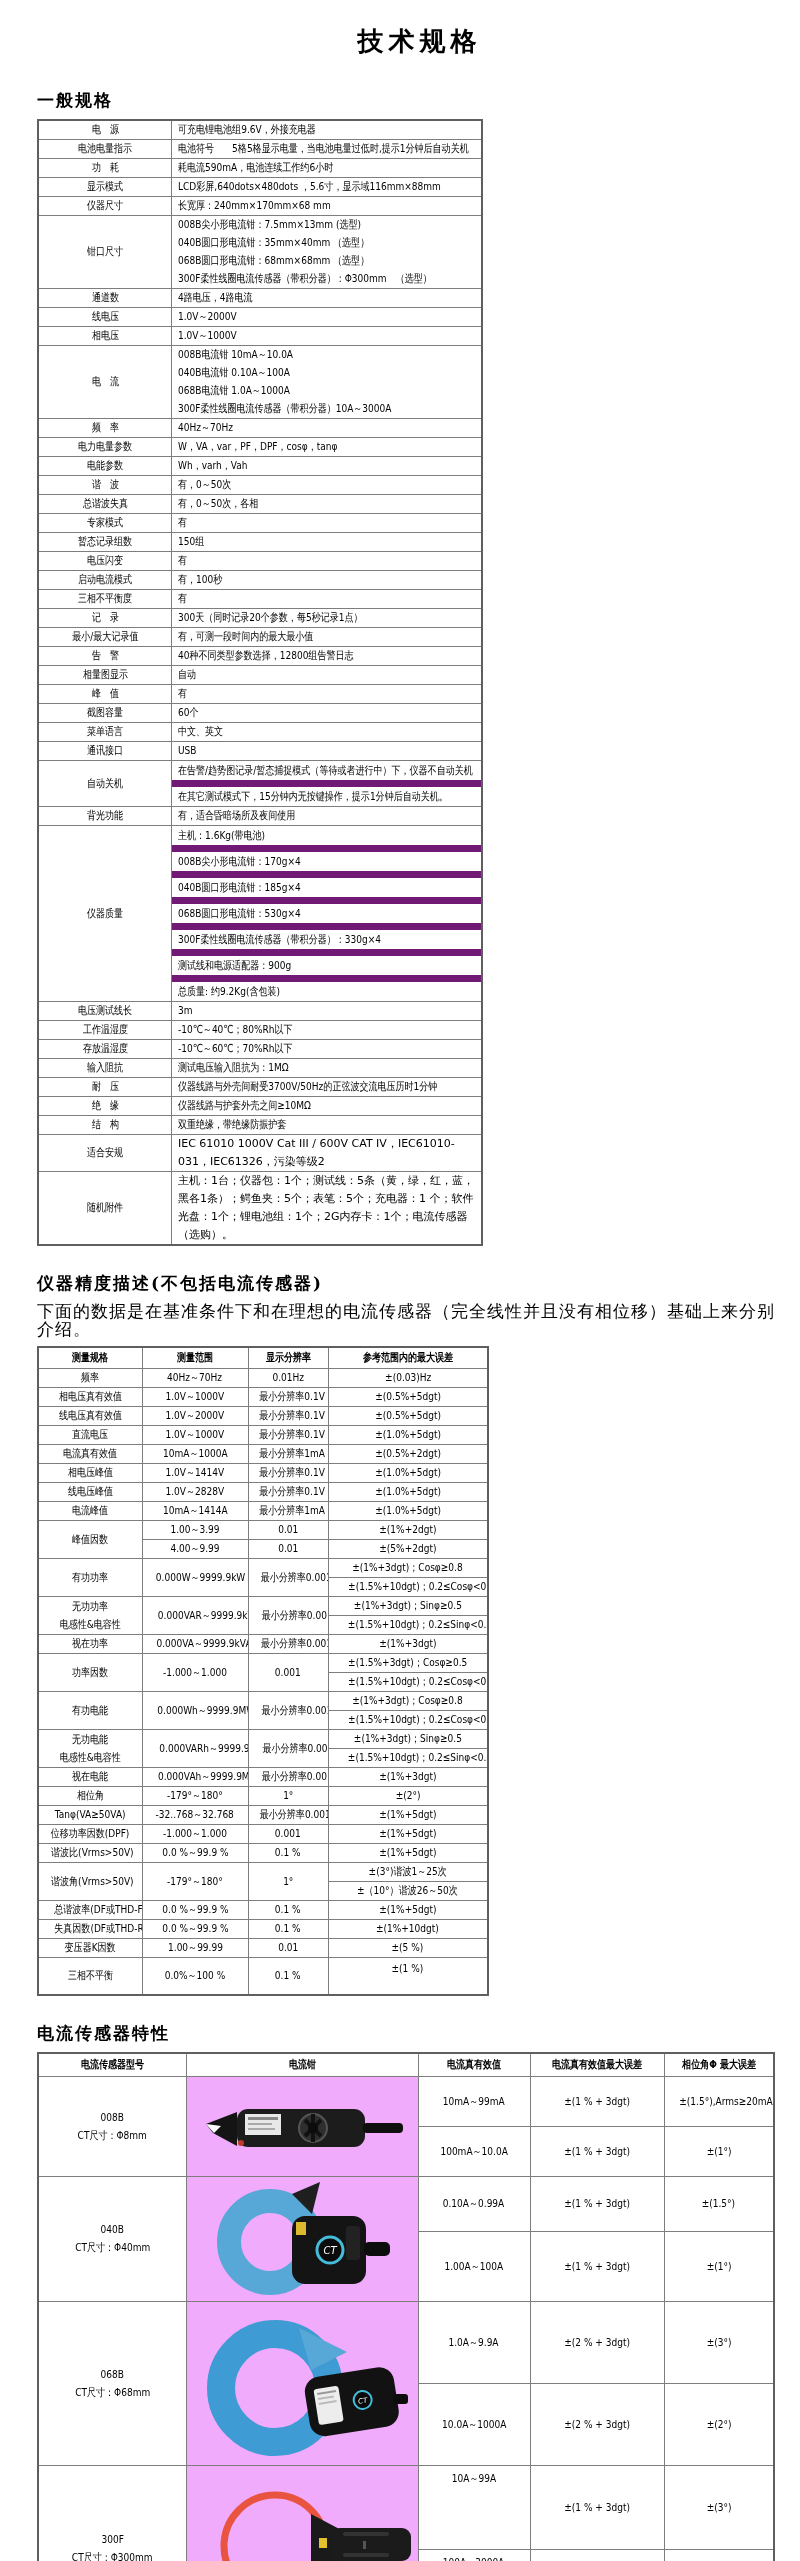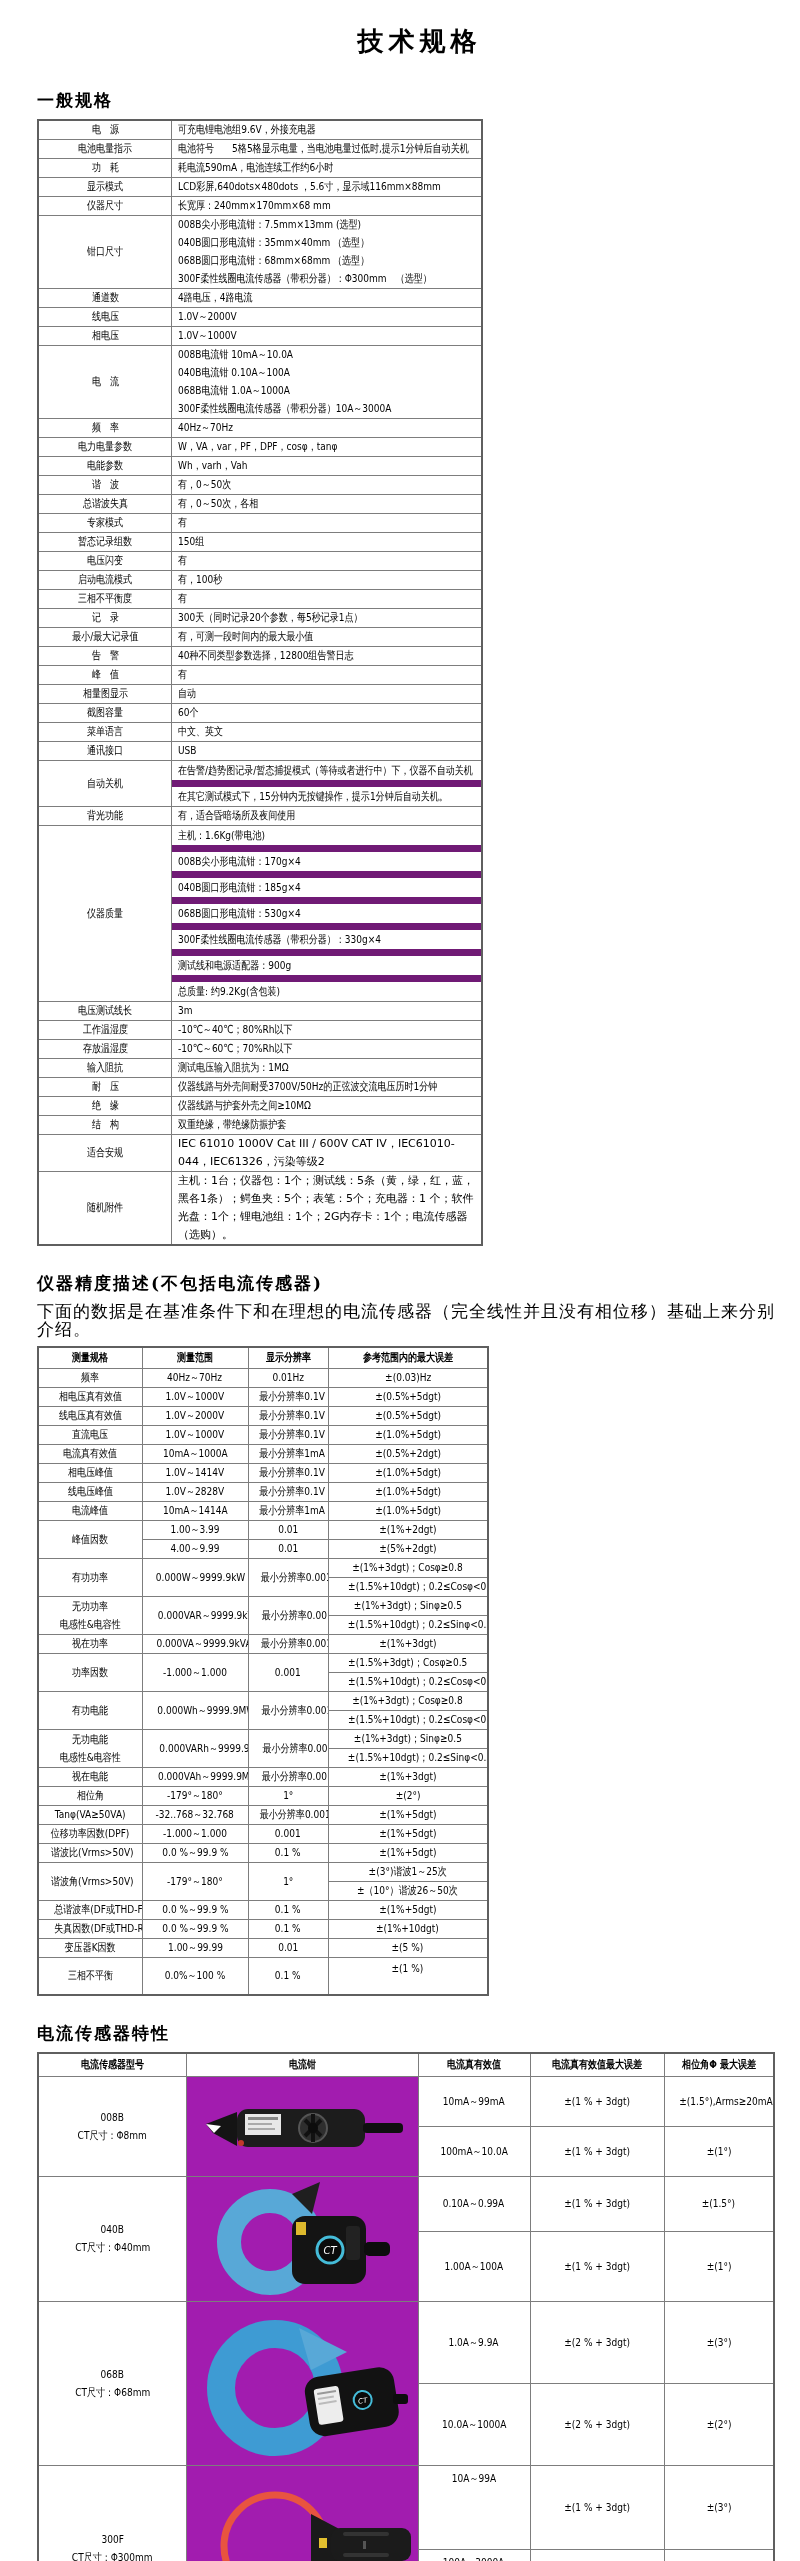--- a/index.html
+++ b/index.html
@@ -45,21 +45,21 @@
   #atab tr.tall td{height:34px;}
   #atab tr.tall td.errcell{vertical-align:top;padding-top:2px;}
 
   
   #stab{width:738px;}
   #stab td{text-align:center;padding:0 4px;}
   #stab col.s1{width:148px;} #stab col.s2{width:232px;}
   #stab col.s3{width:112px;} #stab col.s4{width:134px;} #stab col.s5{width:110px;}
   #stab .hd td{font-weight:bold;height:22px;}
   #stab td.top{vertical-align:top;padding-top:4px;}
-  .imgcell{background:#a21caf;}
+  .imgcell{background:#f0abfc;}
   .imgcell svg{display:block;margin:0 auto;}
 </style>
 </head>
 <body>
 
 <div id="content">
 
   <h1>技术规格</h1>
 
   <h2>一般规格</h2>
@@ -161,26 +161,26 @@
         </tr>
         <tr>
           <td class="lbl"><span class="tx">最小/最大记录值</span></td>
           <td class="val"><span class="tx">有，可测一段时间内的最大最小值</span></td>
         </tr>
         <tr>
           <td class="lbl"><span class="tx">告　警</span></td>
           <td class="val"><span class="tx">40种不同类型参数选择，12800组告警日志</span></td>
         </tr>
         <tr>
+          <td class="lbl"><span class="tx">相量图显示</span></td>
+          <td class="val"><span class="tx">自动</span></td>
+        </tr>
+        <tr>
           <td class="lbl"><span class="tx">峰　值</span></td>
           <td class="val"><span class="tx">有</span></td>
-        </tr>
-        <tr>
-          <td class="lbl"><span class="tx">相量图显示</span></td>
-          <td class="val"><span class="tx">自动</span></td>
         </tr>
         <tr>
           <td class="lbl"><span class="tx">截图容量</span></td>
           <td class="val"><span class="tx">60个</span></td>
         </tr>
         <tr>
           <td class="lbl"><span class="tx">菜单语言</span></td>
           <td class="val"><span class="tx">中文、英文</span></td>
         </tr>
         <tr>
@@ -234,21 +234,21 @@
           <td class="lbl"><span class="tx">绝　缘</span></td>
           <td class="val"><span class="tx">仪器线路与护套外壳之间≥10MΩ</span></td>
         </tr>
         <tr>
           <td class="lbl"><span class="tx">结　构</span></td>
           <td class="val"><span class="tx">双重绝缘，带绝缘防振护套</span></td>
         </tr>
         <tr>
           <td class="lbl"><span class="tx">适合安规</span></td>
           <td class="val">
-            <span class="wraptx">IEC 61010 1000V Cat III / 600V CAT IV，IEC61010-044，IEC61326，污染等级2</span>
+            <span class="wraptx">IEC 61010 1000V Cat III / 600V CAT IV，IEC61010-031，IEC61326，污染等级2</span>
           </td>
         </tr>
         <tr>
           <td class="lbl"><span class="tx">随机附件</span></td>
           <td class="val">
             <span class="wraptx">主机：1台；仪器包：1个；测试线：5条（黄，绿，红，蓝，黑各1条）；鳄鱼夹：5个；表笔：5个；充电器：1 个；软件光盘：1个；锂电池组：1个；2G内存卡：1个；电流传感器（选购）。</span>
           </td>
         </tr>
       </tbody>
   </table>

